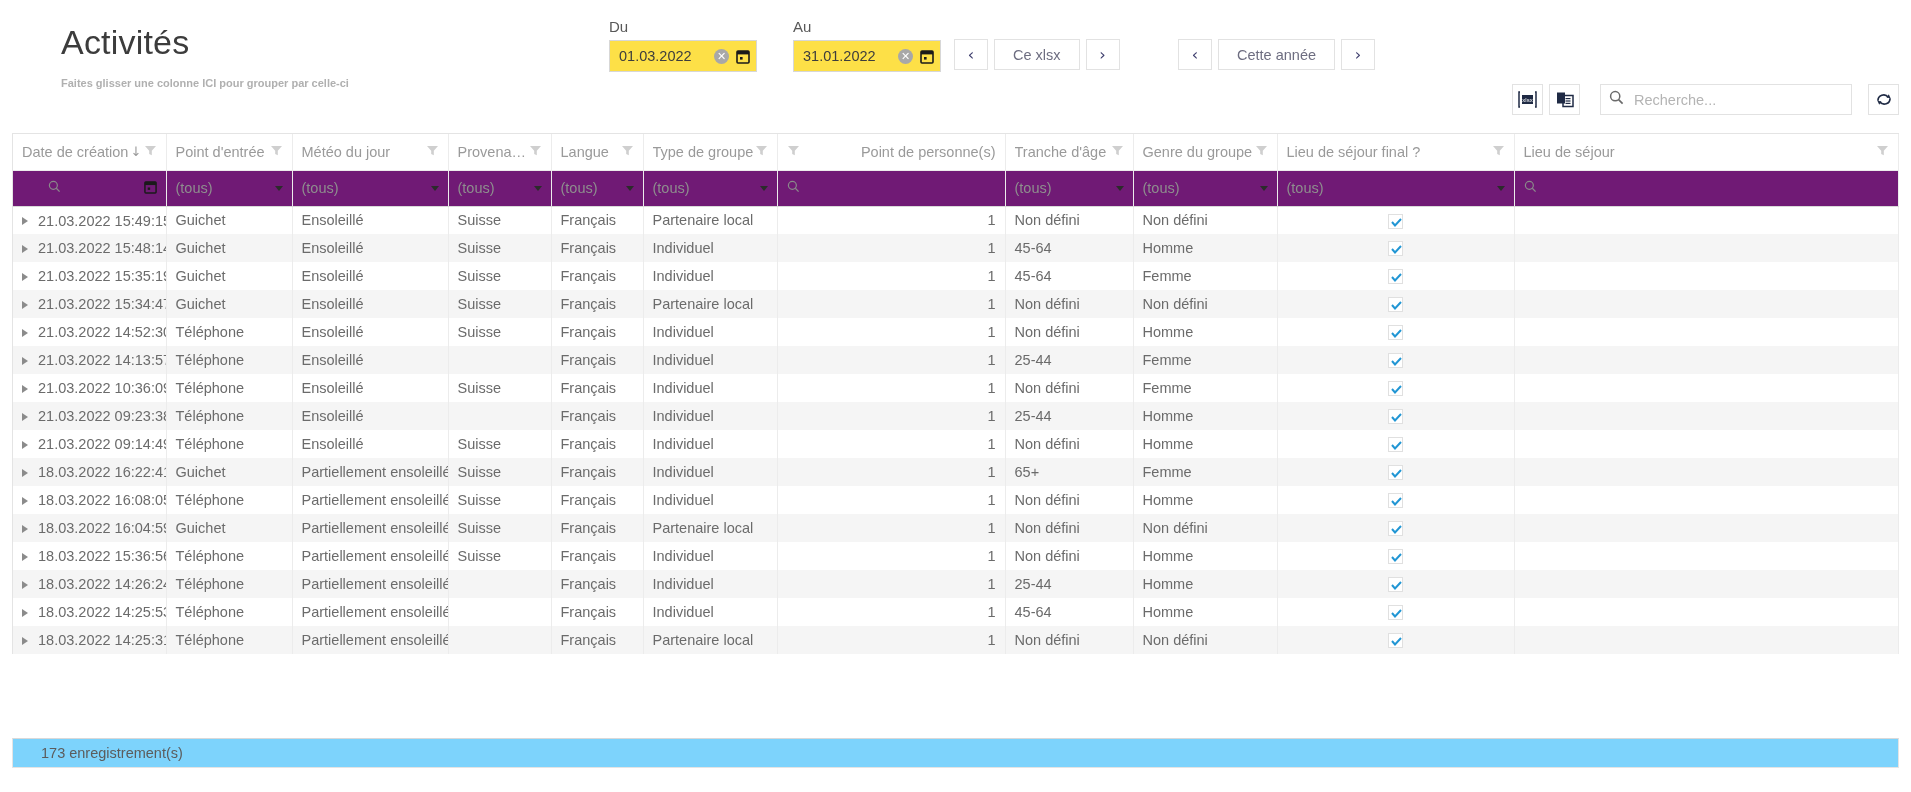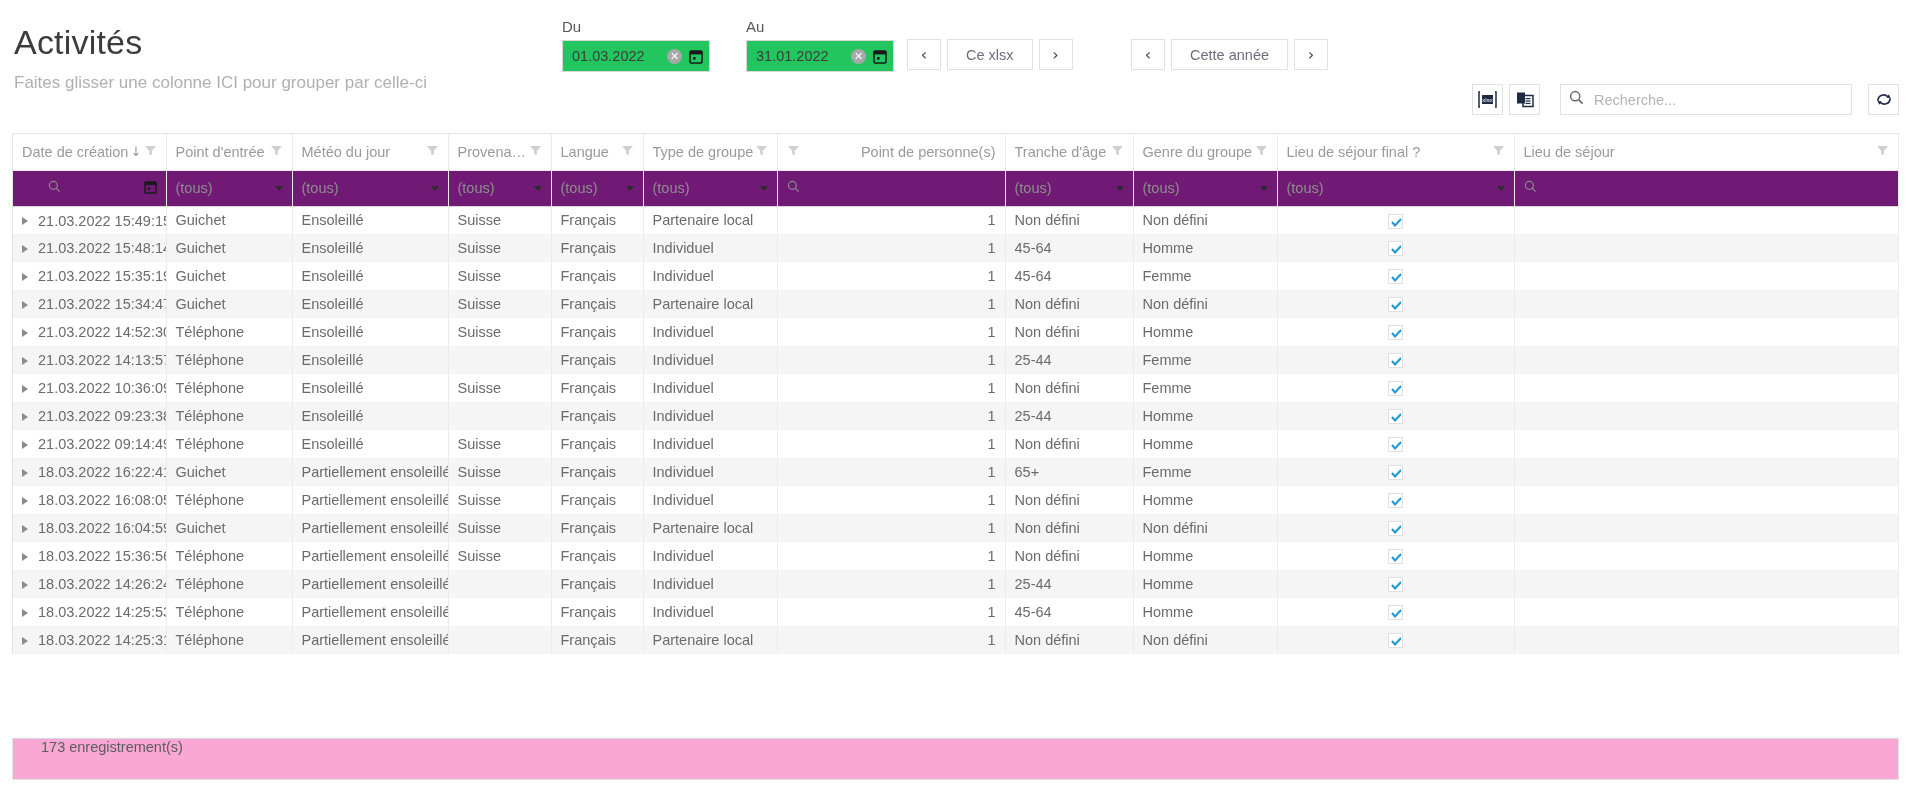--- a/index.html
+++ b/index.html
@@ -13,20 +13,21 @@
     overflow: hidden;
   }
 
   .page { position: relative; width: 1911px; height: 792px; background:#fff; }
 
   
   .topbar {
     position: relative;
     height: 86px;
     padding: 16px 14px;
+    margin-left: 47px;
   }
   .page-title {
     position: absolute;
     left: 14px; top: 22px;
     font-size: 34px;
     font-weight: 400;
     color: #3c3c3c;
     letter-spacing: .2px;
     line-height: 40px;
   }
@@ -43,21 +44,21 @@
     color: #585858;
     margin-bottom: 5px;
     line-height: 17px;
   }
   .date-input-wrap {
     display: flex;
     align-items: center;
     width: 148px;
     height: 32px;
     border: 1px solid #d7d7d7;
-    background: #22c55e;
+    background: #fde047;
     padding: 0 6px 0 9px;
   }
   .date-value {
     flex: 1;
     font-size: 14.5px;
     color: #3d3d3d;
     white-space: nowrap;
     line-height: 30px;
   }
   .clear-icon {
@@ -101,41 +102,42 @@
     color: #6d6d80;
     font-size: 14.5px;
     font-family: "Liberation Sans", sans-serif;
     margin: 0 6px;
   }
 
   
   .groupstrip {
     position: absolute;
     left: 14px; top: 74px;
-    font-size: 17px;
+    font-size: 11px;
     color: #b0b0b0;
     line-height: 18px;
+    font-weight: bold;
   }
 
   
   .tools {
     position: absolute;
     right: 12px; top: 84px;
     display: flex; align-items: center;
   }
   .tool-btn {
     width: 31px; height: 31px;
     border: 1px solid #e2e2e2;
     background: #fff;
     display:flex; align-items:center; justify-content:center;
     cursor: pointer;
     margin-left: 6px;
   }
   .search-box {
-    width: 292px; height: 31px;
+    width: 252px; height: 31px;
     border: 1px solid #e2e2e2;
     background: #fff;
     display: flex; align-items: center;
     padding: 0 8px;
     margin-left: 20px;
   }
   .search-box input {
     border: 0; outline: 0;
     flex: 1;
     font-size: 14.5px;
@@ -242,25 +244,25 @@
     vertical-align: middle;
     cursor: pointer;
   }
   .checkbox svg { position:absolute; left:1px; top:1px; }
 
   
   .gfooter {
     position: absolute;
     left: 12px; top: 738px;
     width: 1887px;
-    height: 42px;
+    height: 30px;
     border: 1px solid #e4e4e4;
     border-top: 1px solid #d9d9d9;
-    background: #f9a8d4;
-    display: flex; align-items: flex-start;
+    background: #7dd3fc;
+    display: flex; align-items: center;
     padding-left: 28px;
     font-size: 14.5px;
     color: #5c5c5c;
   }
 
   .clip { position:absolute; left:12px; top:133px; width:1887px; height:605px; overflow:hidden; }
 </style>
 </head>
 <body>
 

